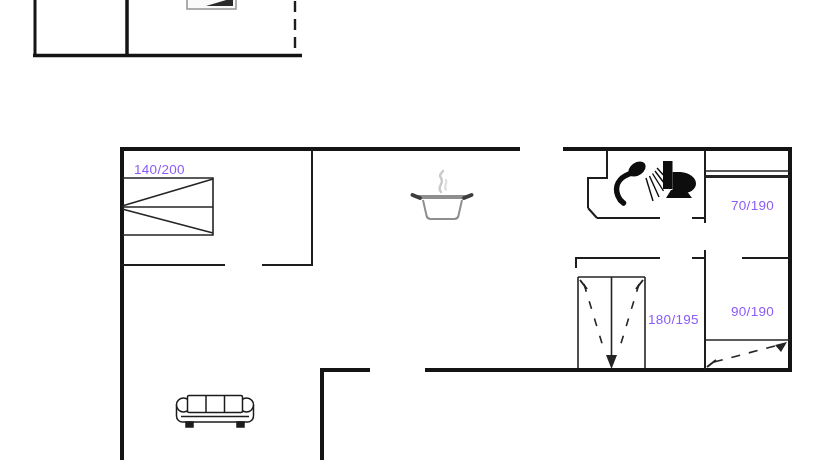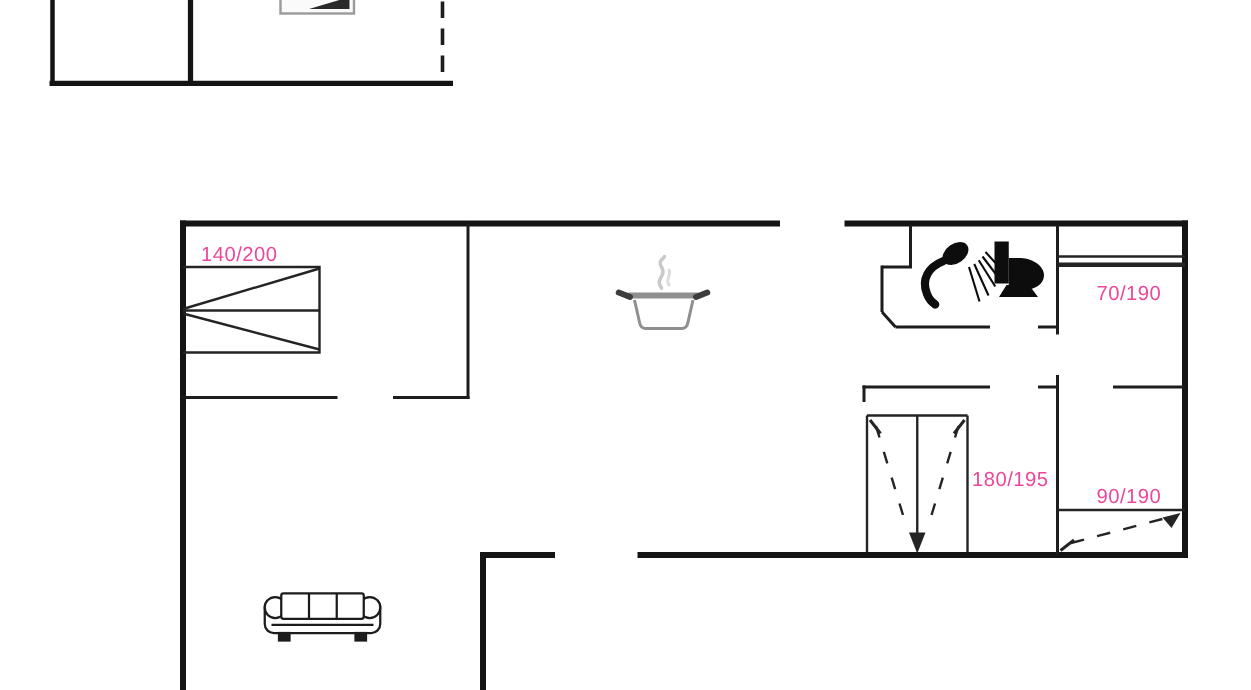--- a/index.html
+++ b/index.html
@@ -8,21 +8,21 @@
     width:834px;height:460px;
     background:#ffffff;
     overflow:hidden;
     font-family:"Liberation Sans", sans-serif;
   }
   #plan-svg{position:absolute;left:0;top:0;}
   .bed-label{
     position:absolute;
     font-size:13.5px;
     font-weight:400;
-    color:#ec4899;
+    color:#8b5cf6;
     letter-spacing:0.3px;
     white-space:nowrap;
     text-align:center;
   }
 </style>
 </head>
 <body>
 
 <div id="stage">
 
@@ -145,18 +145,18 @@
     </g>
 
     <g>
       <rect x="187" y="-10" width="49" height="19" fill="#fafafa" stroke="#9a9a9a" stroke-width="1.6"></rect>
       <polygon points="206,6 233,-2 233,6" fill="#2a2a2a"></polygon>
     </g>
   </svg>
 
   <div class="bed-label" style="left:134px;top:162px">140/200</div>
 
-  <div class="bed-label" style="left:731px;top:188px">70/190</div>
+  <div class="bed-label" style="left:731px;top:198px">70/190</div>
 
   <div class="bed-label" style="left:648px;top:312px">180/195</div>
 
-  <div class="bed-label" style="left:731px;top:323px">90/190</div>
+  <div class="bed-label" style="left:731px;top:304px">90/190</div>
 </div>
 
 </body></html>

